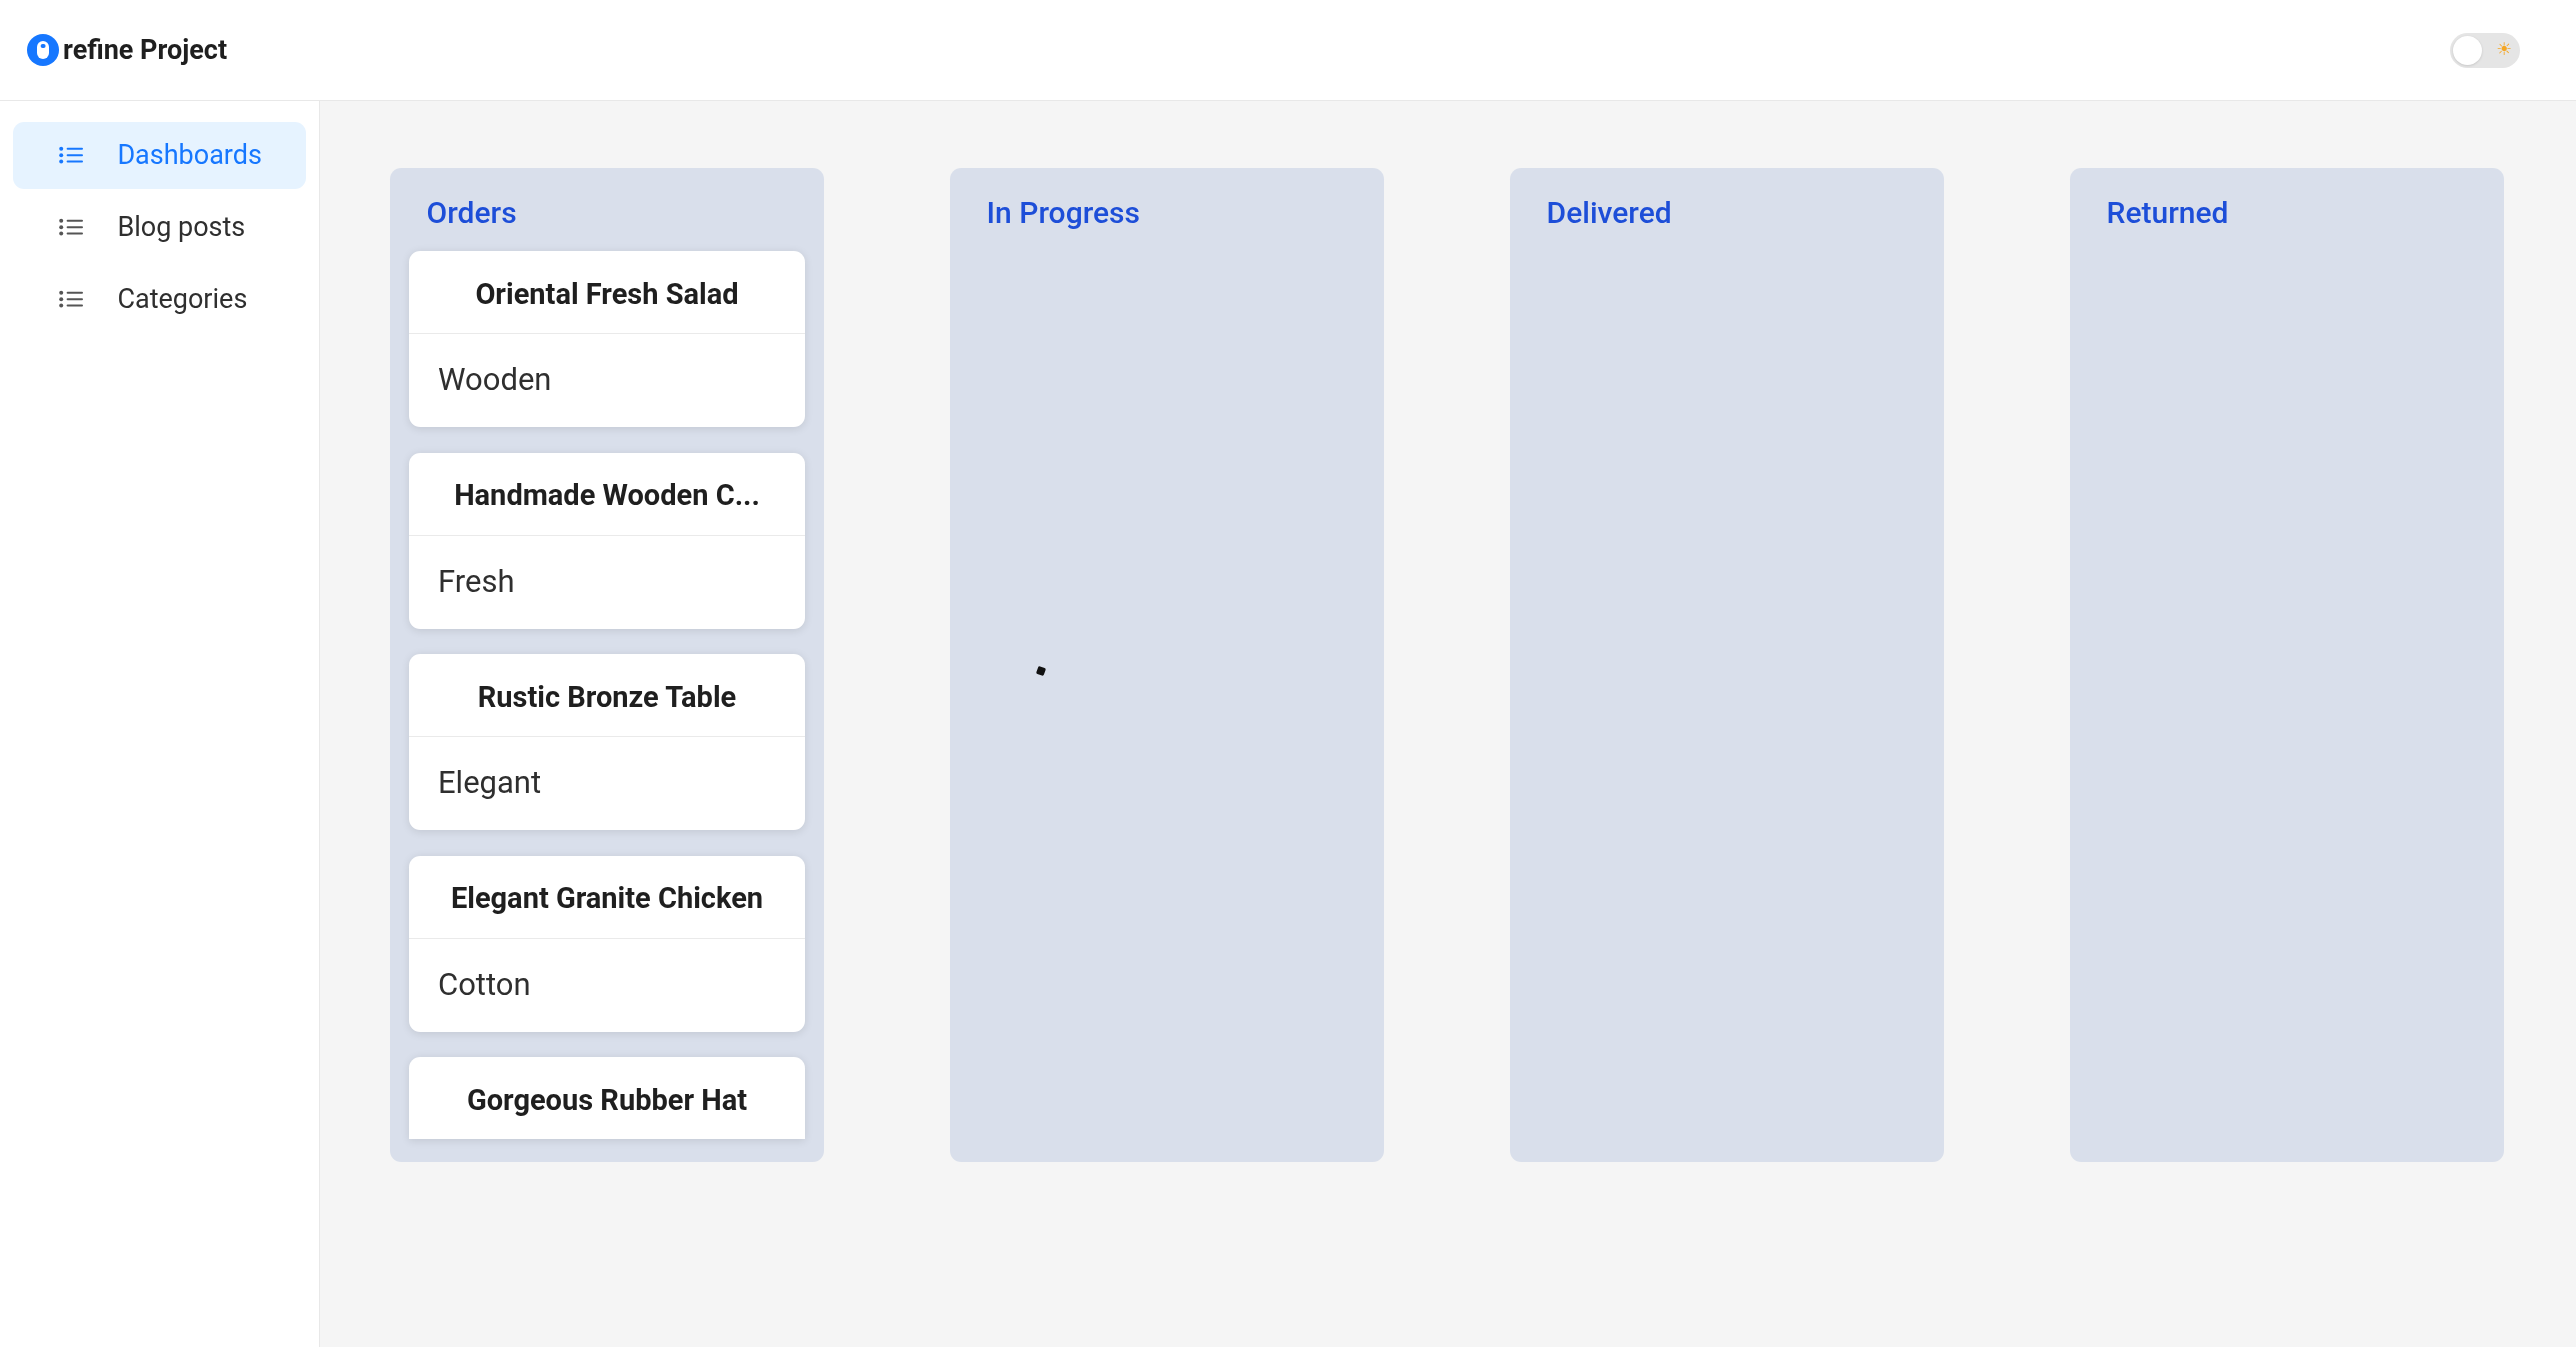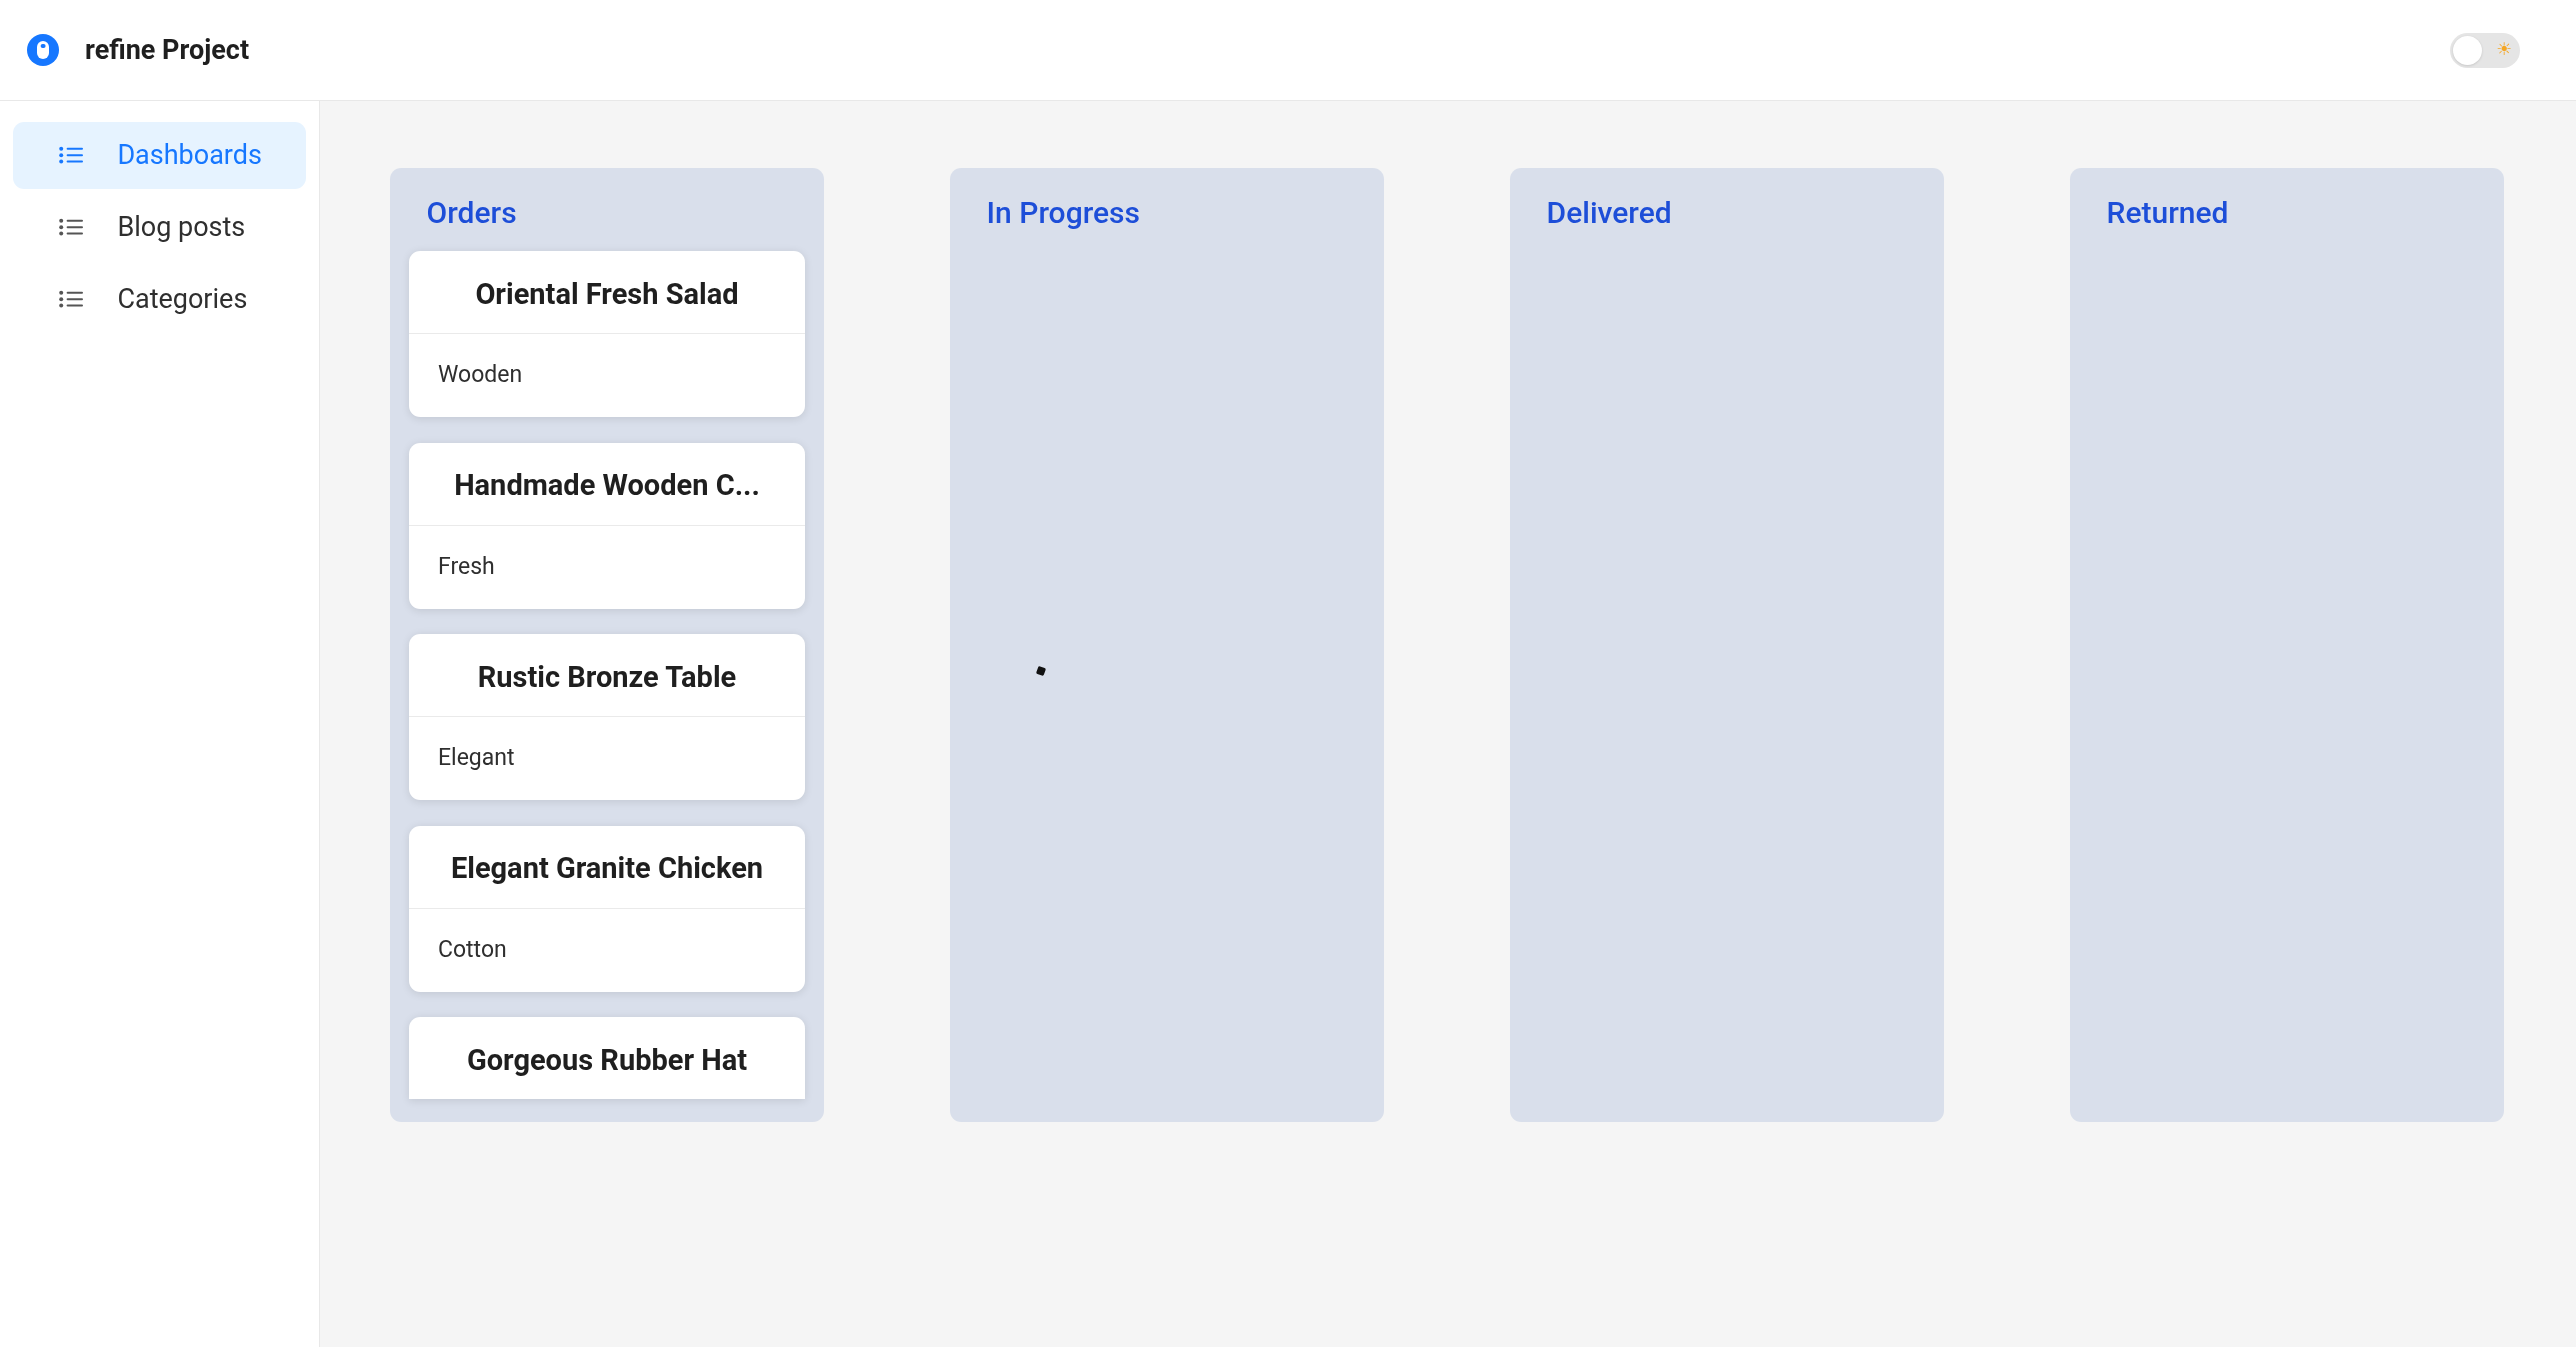--- a/index.html
+++ b/index.html
@@ -23,21 +23,21 @@
       justify-content: space-between;
       height: 101px;
       padding: 0 27px 0 27px;
       border-bottom: 0.8px solid #e8e8e8;
       background: #fff;
     }
 
     .header-left {
       display: flex;
       align-items: center;
-      gap: 26px;
+      gap: 4px;
     }
 
     .logo {
       width: 32px;
       height: 32px;
       border-radius: 50%;
       background: #1677ff;
       display: flex;
       align-items: center;
       justify-content: center;
@@ -199,21 +199,21 @@
       overflow: hidden;
       text-overflow: ellipsis;
       text-align: center;
     }
 
     .card-body {
       padding: 27px 29px 29px 29px;
     }
 
     .card-subtitle {
-      font-size: 23px;
+      font-size: 31px;
       font-weight: 400;
       color: #2f2f2f;
     }
 
     .card.partial {
       margin-bottom: 0;
       overflow: hidden;
       border-bottom-left-radius: 0;
       border-bottom-right-radius: 0;
     }

